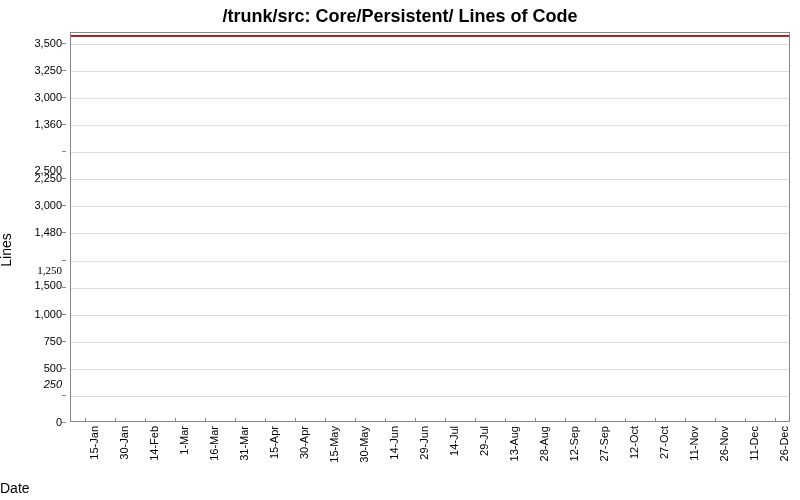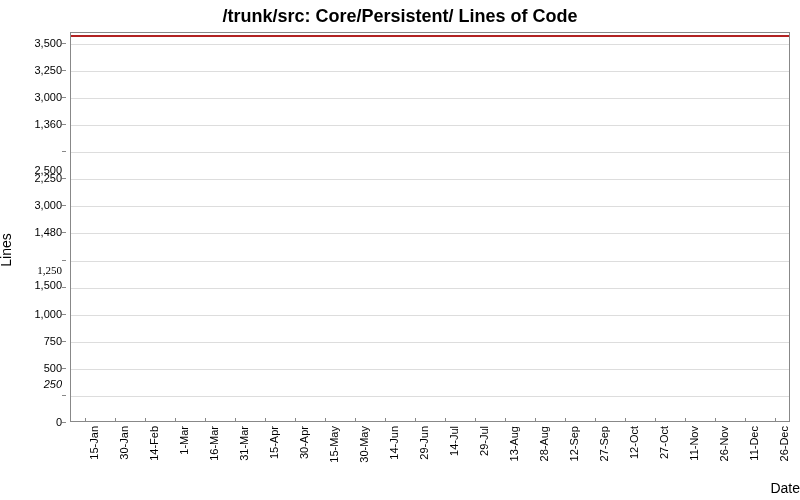--- a/index.html
+++ b/index.html
@@ -30,21 +30,21 @@
     transform: translate(-50%, -50%) rotate(-90deg);
     transform-origin: center;
     font-size: 14px;
     color: #000;
   }
   .x-axis-label {
     position: absolute;
     bottom: 4px;
     left: 0;
     width: 100%;
-    text-align: right;
+    text-align: left;
     font-size: 14px;
     color: #000;
   }
   .plot-area {
     position: absolute;
     left: 70px;
     top: 32px;
     width: 720px;
     height: 390px;
     border: 1px solid #888;

